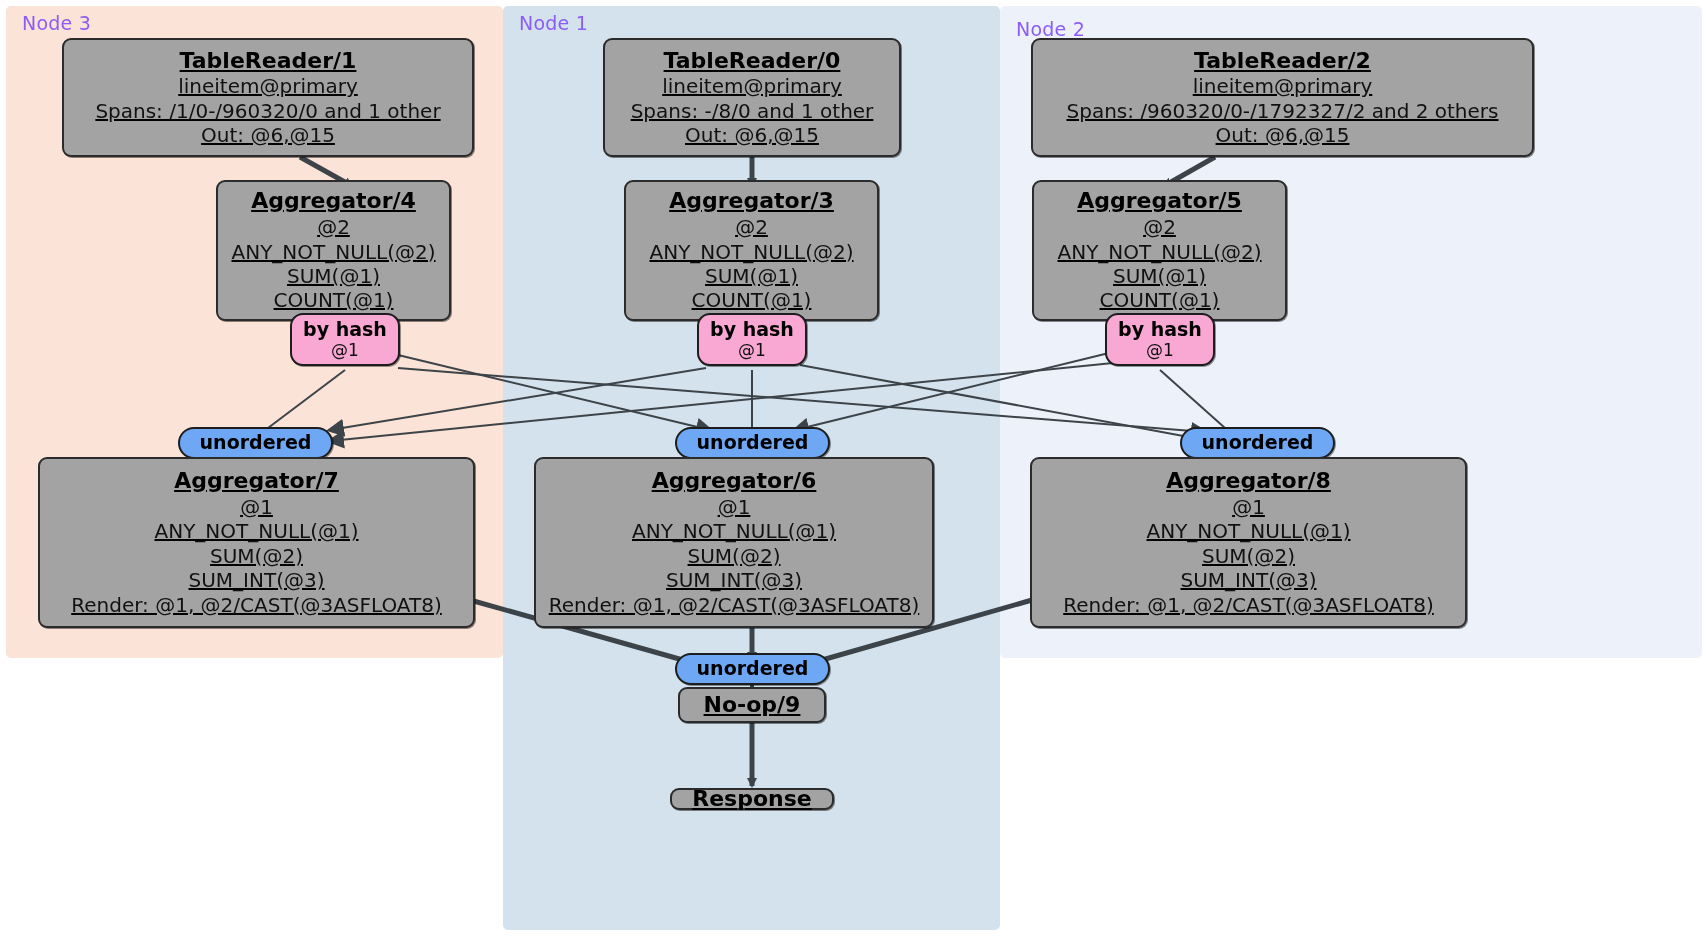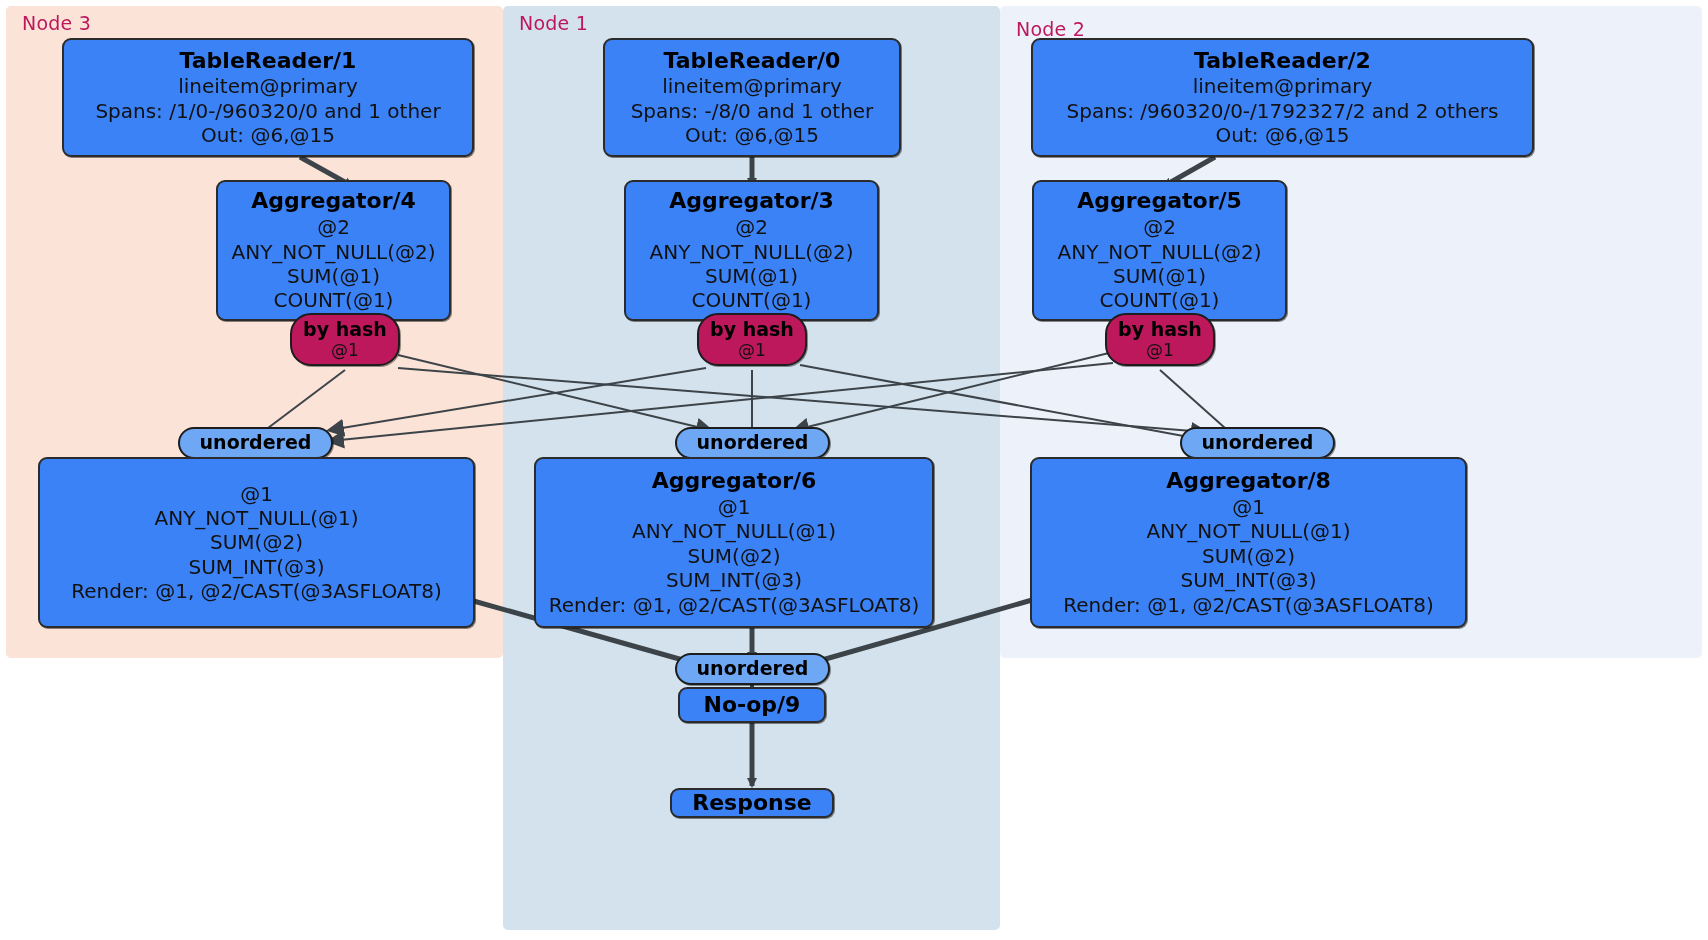--- a/index.html
+++ b/index.html
@@ -2,48 +2,48 @@
 <html><head>
 <meta charset="utf-8">
 <style>
   html,body{margin:0;padding:0;background:#ffffff;}
   body{width:1708px;height:940px;position:relative;overflow:hidden;
        font-family:"DejaVu Sans","Liberation Sans",sans-serif;}
   #stage{position:absolute;left:0;top:0;width:1708px;height:940px;}
 
   
   .node-panel{position:absolute;border-radius:5px;}
-  .node-label{position:absolute;font-size:19px;color:#be185d;letter-spacing:.2px;}
+  .node-label{position:absolute;font-size:19px;color:#8b5cf6;letter-spacing:.2px;}
 
   #panel-node3{left:6px;top:6px;width:497px;height:652px;background:#fbe4d7;}
   #label-node3{left:22px;top:12px;}
   #panel-node1{left:503px;top:6px;width:497px;height:924px;background:#d3e2ec;}
   #label-node1{left:519px;top:12px;}
   #panel-node2{left:1000px;top:6px;width:702px;height:652px;background:#edf2fa;}
   #label-node2{left:1016px;top:18px;}
 
   
   #edges{position:absolute;left:0;top:0;width:1708px;height:940px;}
 
   
-  .proc{position:absolute;background:#3b82f6;border:2px solid #2b2b2b;
+  .proc{position:absolute;background:#a3a3a3;border:2px solid #2b2b2b;
         border-radius:9px;box-sizing:border-box;text-align:center;
         display:flex;flex-direction:column;justify-content:center;
-        padding:6px 10px;box-shadow:1px 1px 0 rgba(0,0,0,.45);}
+        padding:6px 10px;box-shadow:1px 1px 0 rgba(0,0,0,.45);text-decoration:underline;}
   .proc .title{font-size:22px;font-weight:bold;color:#000;line-height:1.22;}
   .proc .ln{font-size:20px;color:#111;line-height:1.22;white-space:nowrap;}
 
   
   .pill{position:absolute;box-sizing:border-box;border:2px solid #1d1d1d;
         display:flex;flex-direction:column;align-items:center;
         justify-content:center;text-align:center;
         box-shadow:1px 1px 0 rgba(0,0,0,.4);}
   .pill .pt{font-size:19px;font-weight:bold;color:#000;line-height:1.15;}
   .pill .ps{font-size:17px;color:#111;line-height:1.15;}
-  .pill.hash{background:#be185d;border-radius:21px;}
+  .pill.hash{background:#f9a8d4;border-radius:13px;}
   .pill.unord{background:#6ea8f5;border-radius:18px;}
 </style>
 </head>
 <body>
 
 <div id="stage">
 
   <div class="node-panel" id="panel-node3"></div>
   <div class="node-panel" id="panel-node1"></div>
   <div class="node-panel" id="panel-node2"></div>
@@ -158,20 +158,21 @@
 
   <div class="pill unord" style="left:675px;top:427px;width:155px;height:32px;">
     <div class="pt">unordered</div>
   </div>
 
   <div class="pill unord" style="left:1180px;top:427px;width:155px;height:32px;">
     <div class="pt">unordered</div>
   </div>
 
   <div class="proc" style="left:38px;top:457px;width:437px;height:171px;">
+    <div class="title">Aggregator/7</div>
     <div class="ln">@1</div>
     <div class="ln">ANY_NOT_NULL(@1)</div>
     <div class="ln">SUM(@2)</div>
     <div class="ln">SUM_INT(@3)</div>
     <div class="ln">Render: @1, @2/CAST(@3ASFLOAT8)</div>
   </div>
 
   <div class="proc" style="left:534px;top:457px;width:400px;height:171px;">
     <div class="title">Aggregator/6</div>
     <div class="ln">@1</div>
@@ -191,17 +192,17 @@
   </div>
 
   <div class="pill unord" style="left:675px;top:653px;width:155px;height:32px;">
     <div class="pt">unordered</div>
   </div>
 
   <div class="proc" style="left:678px;top:687px;width:148px;height:36px;">
     <div class="title">No-op/9</div>
   </div>
 
-  <div class="proc" style="left:670px;top:788px;width:164px;height:30px;">
+  <div class="proc" style="left:670px;top:788px;width:164px;height:22px;">
     <div class="title">Response</div>
   </div>
 
 </div>
 
 </body></html>

